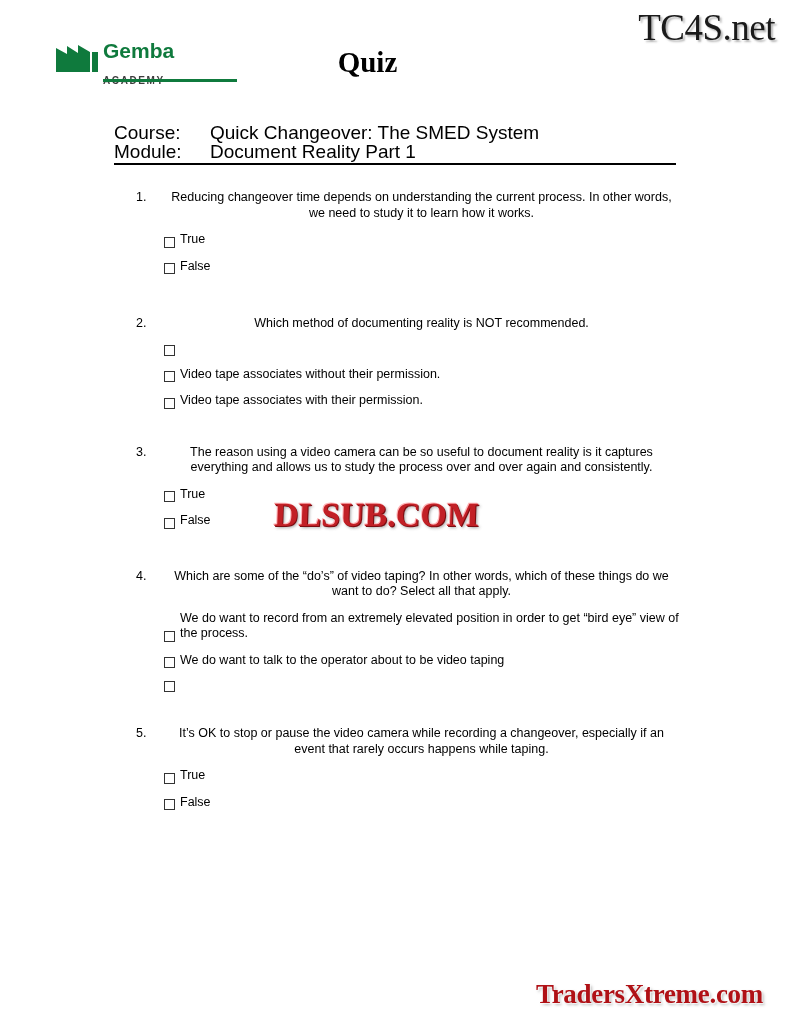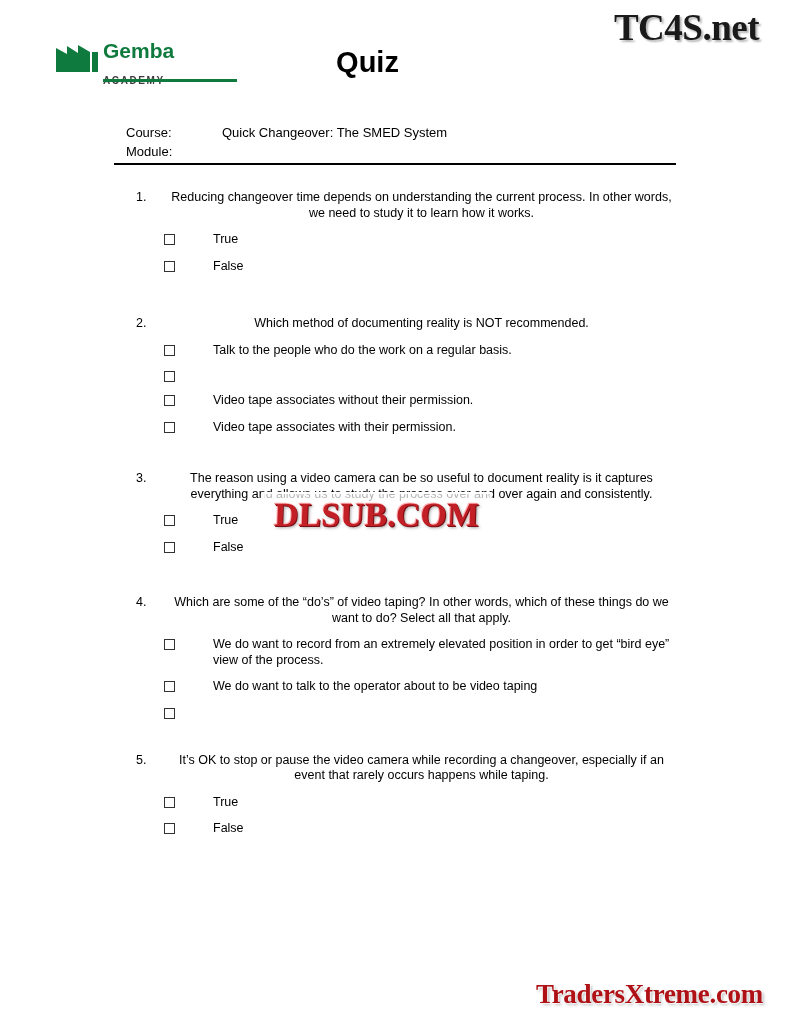--- a/index.html
+++ b/index.html
@@ -13,23 +13,23 @@
     position: relative;
     font-family: "Liberation Sans", sans-serif;
     color: #000000;
     overflow: hidden;
   }
 
   
   .wm-top {
     position: absolute;
     top: 6px;
-    right: 32px;
+    right: 16px;
     font-family: "Liberation Serif", serif;
-    font-weight: bold;
+    font-weight: normal;
     font-size: 37px;
     color: #1a1a1a;
     letter-spacing: -0.5px;
     text-shadow: 2px 2px 2px rgba(120,120,120,0.55);
   }
   .wm-bottom {
     position: absolute;
     bottom: 14px;
     right: 28px;
     font-family: "Liberation Serif", serif;
@@ -103,35 +103,34 @@
   }
 
   .quiz-title {
     position: absolute;
     left: 0;
     top: 46px;
     width: 735px;
     text-align: center;
     font-size: 29px;
     font-weight: bold;
-    font-family: Liberation Sans, sans-serif;
+    font-family: Liberation Serif, serif;
   }
 
   
   .info-block {
     position: absolute;
     left: 114px;
     top: 123px;
     width: 562px;
   }
   .info-row {
     display: flex;
-    font-size: 13px;
+    font-size: 19px;
     line-height: 19px;
-    margin-left: 12px;
   }
   .info-label {
     width: 96px;
     flex: 0 0 96px;
   }
   .info-value {
     flex: 1 1 auto;
   }
   .info-rule {
     margin-top: 2px;
@@ -161,23 +160,22 @@
     font-size: 12.5px;
     line-height: 15.5px;
     text-align: center;
   }
   .options {
     margin-left: 50px;
     margin-top: 11px;
   }
   .option {
     display: flex;
-    align-items: flex-start;
+    align-items: flex-end;
     margin-bottom: 11px;
-    gap: 33px;
   }
   .checkbox {
     flex: 0 0 auto;
     width: 9px;
     height: 9px;
     border: 1px solid #333;
     background: #fff;
     margin-top: 2px;
     margin-right: 5px;
   }
@@ -209,20 +207,21 @@
 
 <div class="wm-top">TC4S.net</div>
 
 <div class="info-block">
   <div class="info-row">
     <div class="info-label">Course:</div>
     <div class="info-value">Quick Changeover: The SMED System</div>
   </div>
   <div class="info-row">
     <div class="info-label">Module:</div>
+    <div class="info-value">Document Reality Part 1</div>
   </div>
   <div class="info-rule"></div>
 </div>
 
 <div class="questions">
 
   <div class="question q1">
     <div class="q-num">1.</div>
     <div class="q-text">Reducing changeover time depends on understanding the current process. In other words, we need to study it to learn how it works.</div>
     <div class="options">
@@ -236,24 +235,20 @@
       </div>
     </div>
   </div>
 
   <div class="question q2">
     <div class="q-num">2.</div>
     <div class="q-text">Which method of documenting reality is NOT recommended.</div>
     <div class="options">
       <div class="option">
         <span class="checkbox"></span>
-        <span class="opt-label">Talk to the people who do the work on a regular basis.</span>
-      </div>
-      <div class="option">
-        <span class="checkbox"></span>
       </div>
       <div class="option">
         <span class="checkbox"></span>
         <span class="opt-label">Video tape associates without their permission.</span>
       </div>
       <div class="option">
         <span class="checkbox"></span>
         <span class="opt-label">Video tape associates with their permission.</span>
       </div>
     </div>

